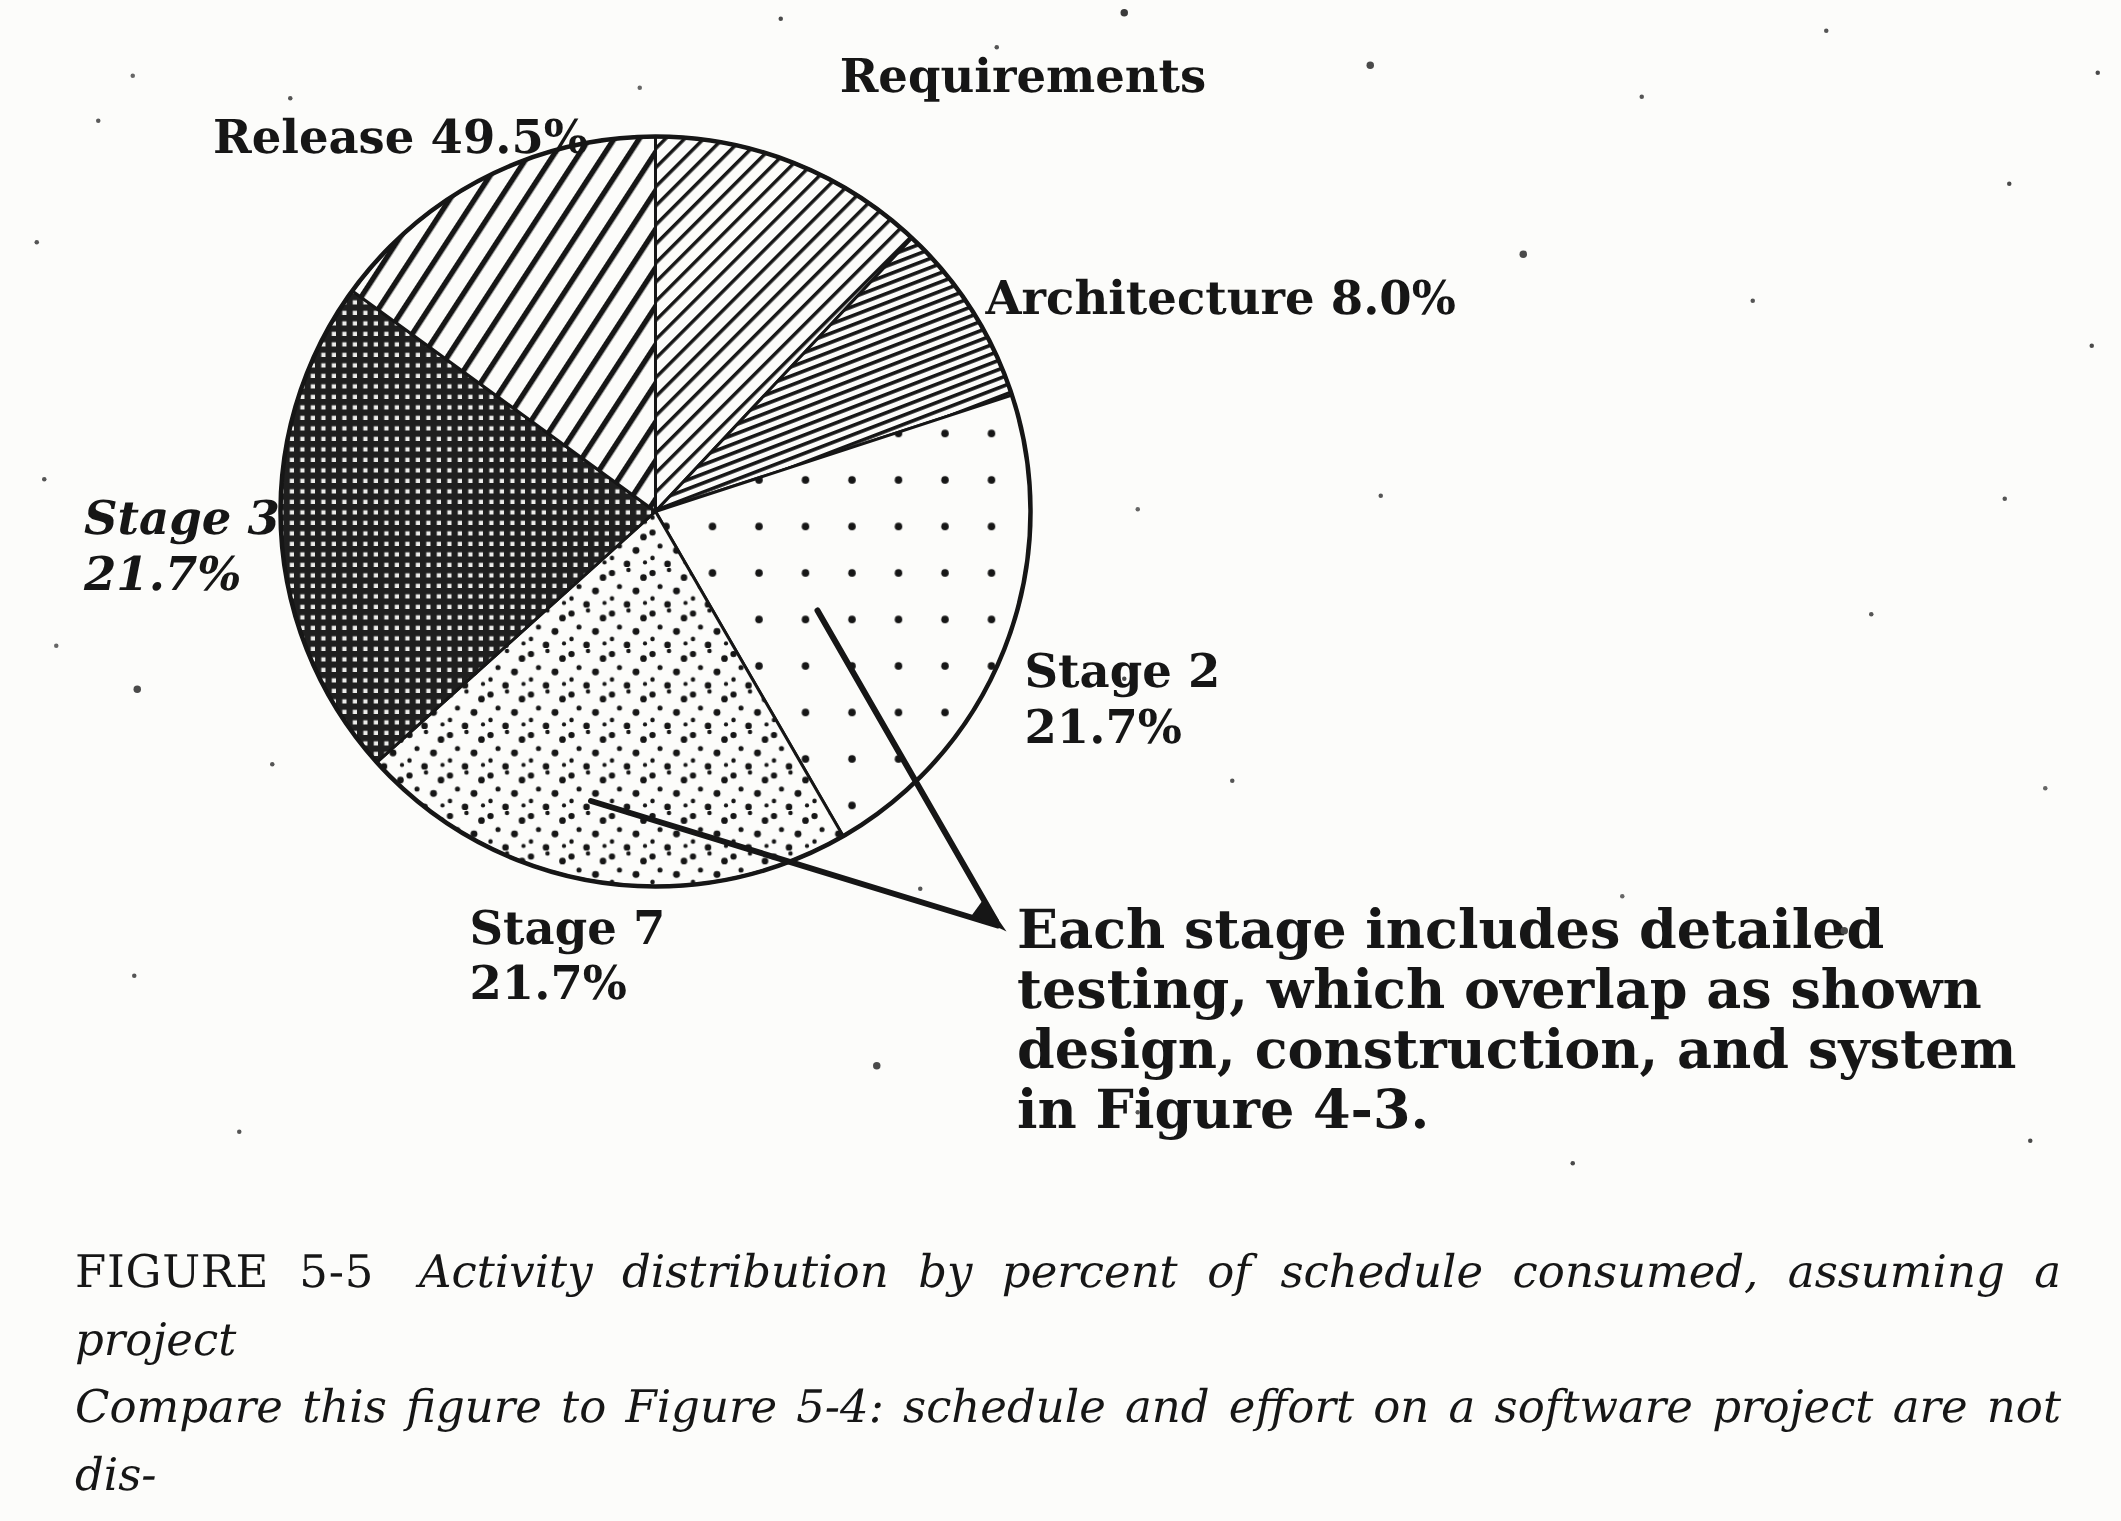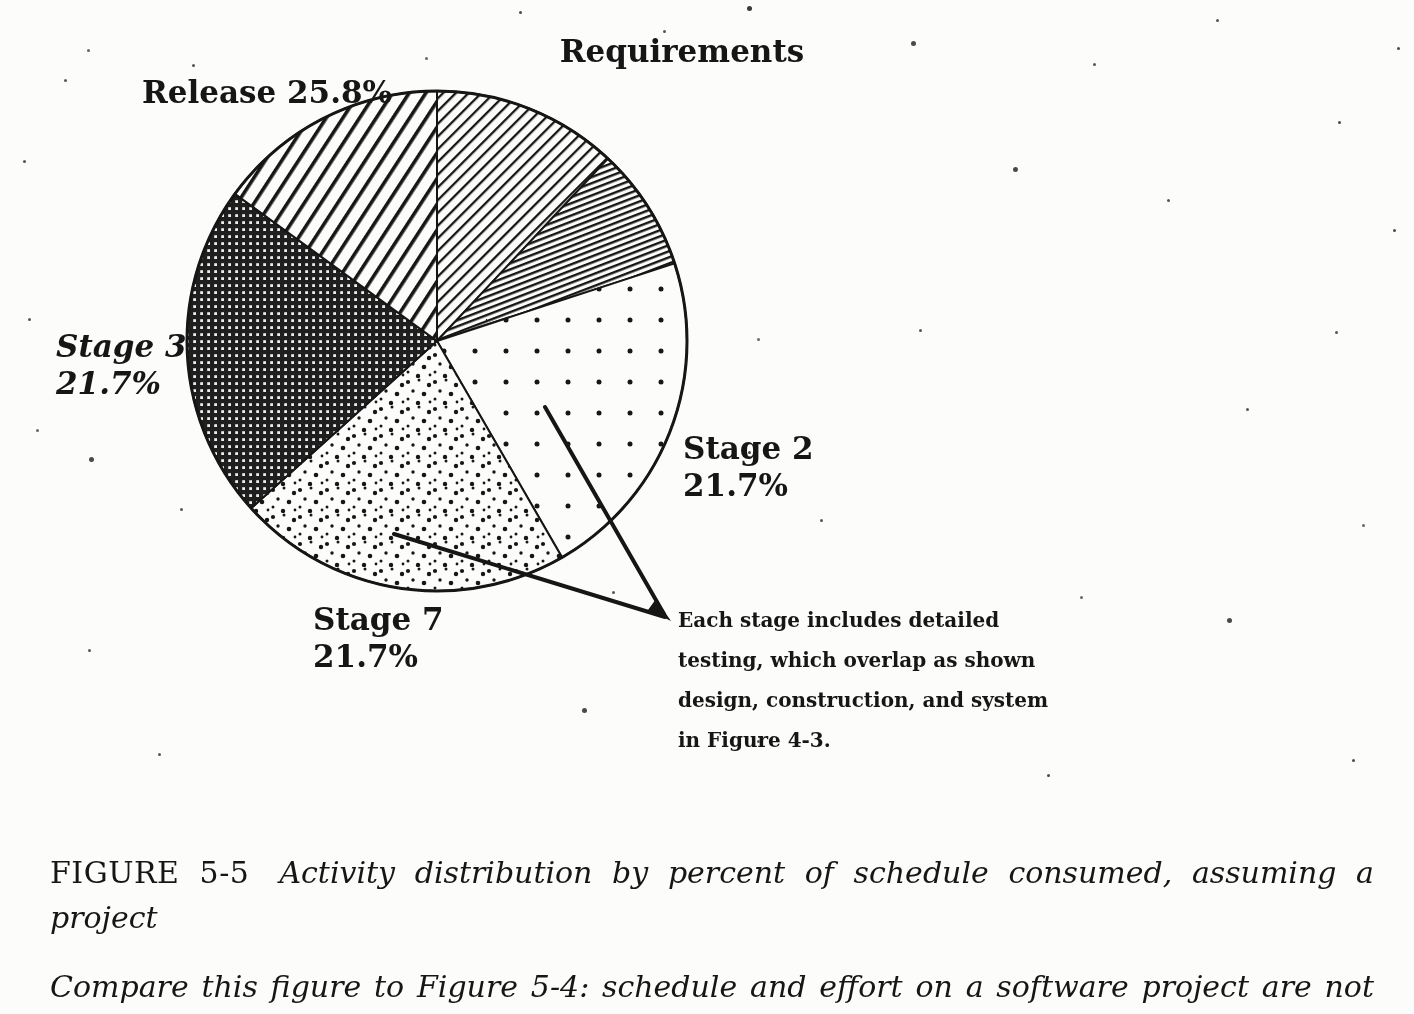--- a/index.html
+++ b/index.html
@@ -24,28 +24,28 @@
   }
   .pie-label .lab-line{white-space:nowrap;}
   .label-reqdev{left:500px;top:33px;width:364px;text-align:center;}
   .label-release{left:142px;top:74px;}
   .label-architecture{left:657px;top:181px;}
   .label-stage3{left:56px;top:328px;font-style:italic;}
   .label-stage1{left:683px;top:430px;}
   .label-stage2{left:313px;top:601px;}
   .annotation{
     position:absolute;left:678px;top:600px;
-    font-weight:bold;font-size:20px;line-height:40px;
+    font-weight:bold;font-size:36px;line-height:40px;
     white-space:nowrap;
   }
   .caption{
     position:absolute;left:50px;top:826px;width:1324px;
     font-style:italic;font-size:30px;line-height:45px;
   }
-  .cap-line{text-align:justify;text-align-last:justify;margin-top:24px;}
+  .cap-line{text-align:justify;text-align-last:justify;}
   .figure-label{
     font-style:normal;
     letter-spacing:0.5px;
     margin-right:30px;
   }
   .specks{position:absolute;left:0;top:0;width:3px;height:3px;border-radius:50%;
     background:transparent;
     box-shadow:
       519px 11px 0 0 #4a4a4a, 748px 7px 0 1px #3a3a3a, 1216px 19px 0 0 #555,
       1397px 47px 0 0 #4a4a4a, 87px 49px 0 0 #666, 192px 64px 0 0 #555,
@@ -117,22 +117,23 @@
 
       <line x1="545" y1="407" x2="664" y2="614" stroke="#161616" stroke-width="4" stroke-linecap="round"></line>
       <line x1="394" y1="534" x2="665" y2="617" stroke="#161616" stroke-width="4" stroke-linecap="round"></line>
       <polygon points="671,621 648,610 656,599" fill="#161616"></polygon>
     </svg>
 
     <div class="pie-label label-reqdev">
       <div class="lab-line">Requirements</div>
     </div>
 
-    <div class="pie-label label-release">Release 25.8%</div>
+    <div class="pie-label label-release">Release 49.5%</div>
 
+    <div class="pie-label label-architecture">Architecture 8.0%</div>
 
     <div class="pie-label label-stage3">
       <div class="lab-line">Stage 3</div>
       <div class="lab-line">21.7%</div>
     </div>
 
     <div class="pie-label label-stage1">
       <div class="lab-line">Stage 2</div>
       <div class="lab-line">21.7%</div>
     </div>

